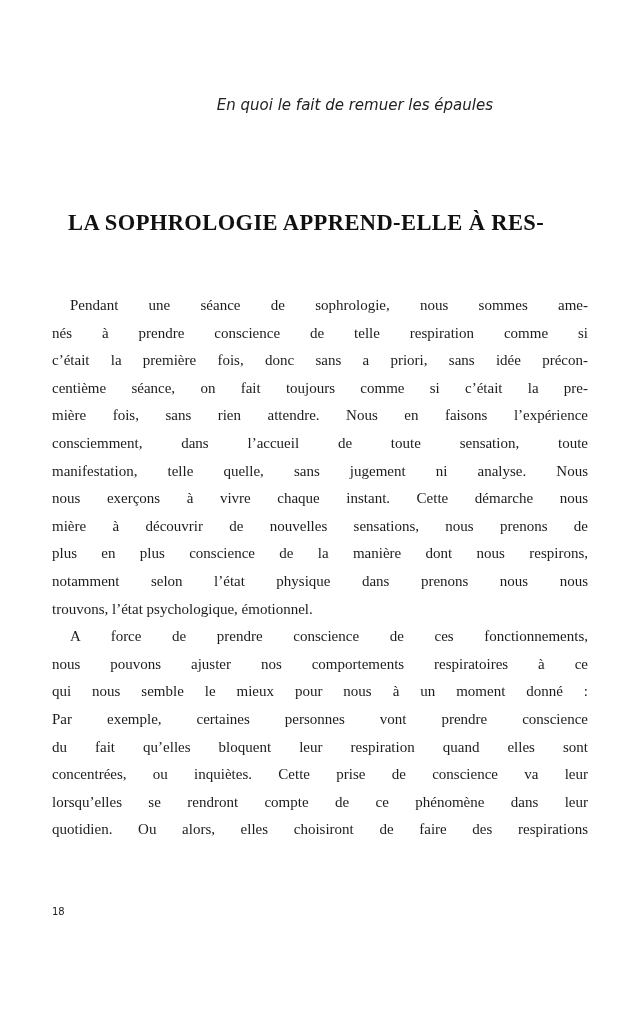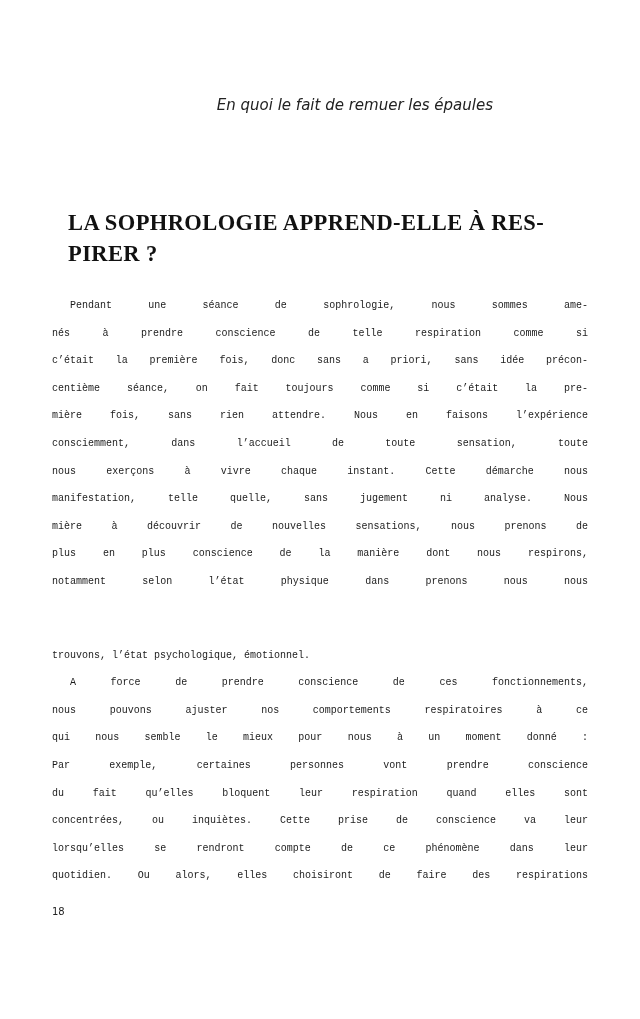--- a/index.html
+++ b/index.html
@@ -48,61 +48,60 @@
     .body-text {
       position: absolute;
       top: 292px;
       left: 52px;
       width: 536px;
     }
     .line {
       display: block;
       height: 27.6px;
       line-height: 27.6px;
-      font-family: Liberation Mono, monospace;
-      font-size: 10px;
+      font-family: Liberation Serif, serif;
+      font-size: 15px;
       color: #1c1c1c;
       text-align: justify;
       text-align-last: justify;
       white-space: nowrap;
       overflow: visible;
     }
-    .line.last { text-align-last: left; margin-top: 46px; }
+    .line.last { text-align-last: left; }
     .line.indent { padding-left: 18px; }
     .page-number {
       position: absolute;
       top: 906px;
       left: 52px;
       font-family: "DejaVu Sans", sans-serif;
       font-size: 10px;
       color: #222;
     }
   </style>
 </head>
 <body>
 
 <div class="page">
 
   <div class="running-header">En quoi le fait de remuer les épaules</div>
 
   <h2 class="chapter-title">
     <span>LA SOPHROLOGIE APPREND-ELLE À RES-</span>
-    <span>PIRER ?</span>
   </h2>
 
   <div class="body-text">
     <div>
       <span class="line indent">Pendant une séance de sophrologie, nous sommes ame-</span>
       <span class="line">nés à prendre conscience de telle respiration comme si</span>
       <span class="line">c’était la première fois, donc sans a priori, sans idée précon-</span>
       <span class="line">centième séance, on fait toujours comme si c’était la pre-</span>
       <span class="line">mière fois, sans rien attendre. Nous en faisons l’expérience</span>
       <span class="line">consciemment, dans l’accueil de toute sensation, toute</span>
+      <span class="line">manifestation, telle quelle, sans jugement ni analyse. Nous</span>
       <span class="line">nous exerçons à vivre chaque instant. Cette démarche nous</span>
-      <span class="line">manifestation, telle quelle, sans jugement ni analyse. Nous</span>
       <span class="line">mière à découvrir de nouvelles sensations, nous prenons de</span>
       <span class="line">plus en plus conscience de la manière dont nous respirons,</span>
       <span class="line">notamment selon l’état physique dans prenons nous nous</span>
       <span class="line last">trouvons, l’état psychologique, émotionnel.</span>
     </div>
     <div>
       <span class="line indent">A force de prendre conscience de ces fonctionnements,</span>
       <span class="line">nous pouvons ajuster nos comportements respiratoires à ce</span>
       <span class="line">qui nous semble le mieux pour nous à un moment donné :</span>
       <span class="line">Par exemple, certaines personnes vont prendre conscience</span>

